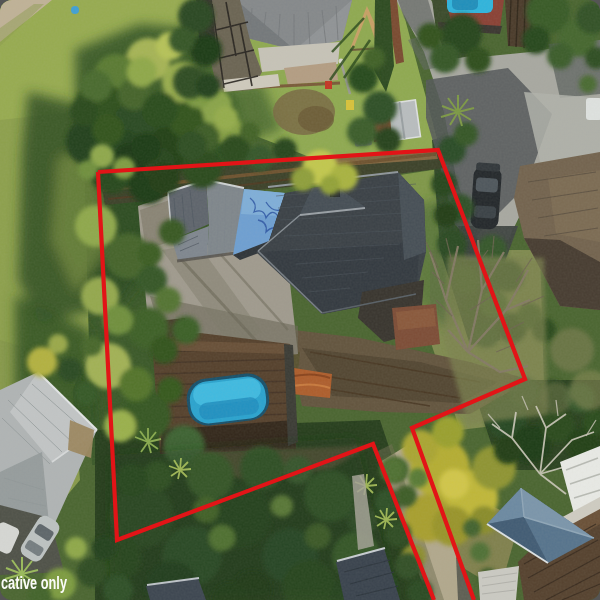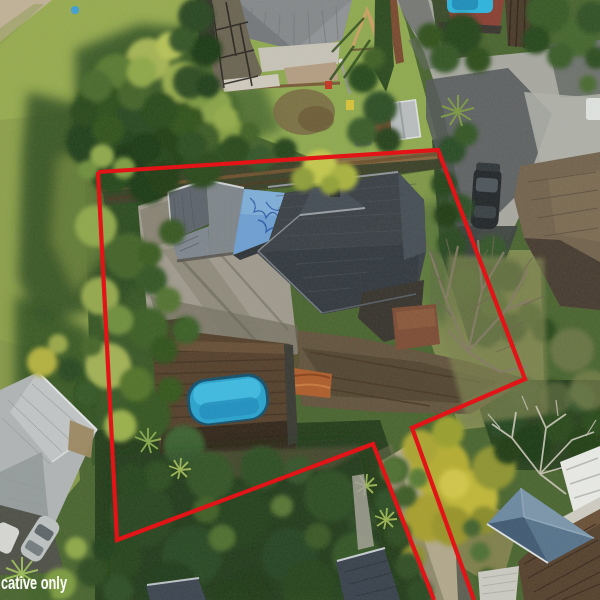--- a/index.html
+++ b/index.html
@@ -1,16 +1,16 @@
 <!DOCTYPE html>
 <html><head>
 <meta charset="utf-8">
 <style>
 html,body{margin:0;padding:0;background:#555;}
-#stage{width:600px;height:600px;overflow:hidden;position:relative;font-family:"Liberation Sans",sans-serif;}
+#stage{width:600px;height:600px;overflow:hidden;position:relative;font-family:"Liberation Sans",sans-serif;border-radius:12px;}
 </style>
 </head>
 <body>
 <div id="stage">
 <svg width="600" height="600" viewBox="0 0 600 600" xmlns="http://www.w3.org/2000/svg">
 <defs>
 <filter id="soft" x="-30%" y="-30%" width="160%" height="160%">
           <feGaussianBlur stdDeviation="6"></feGaussianBlur>
         </filter>
 <filter id="leaf" x="-30%" y="-30%" width="160%" height="160%">

